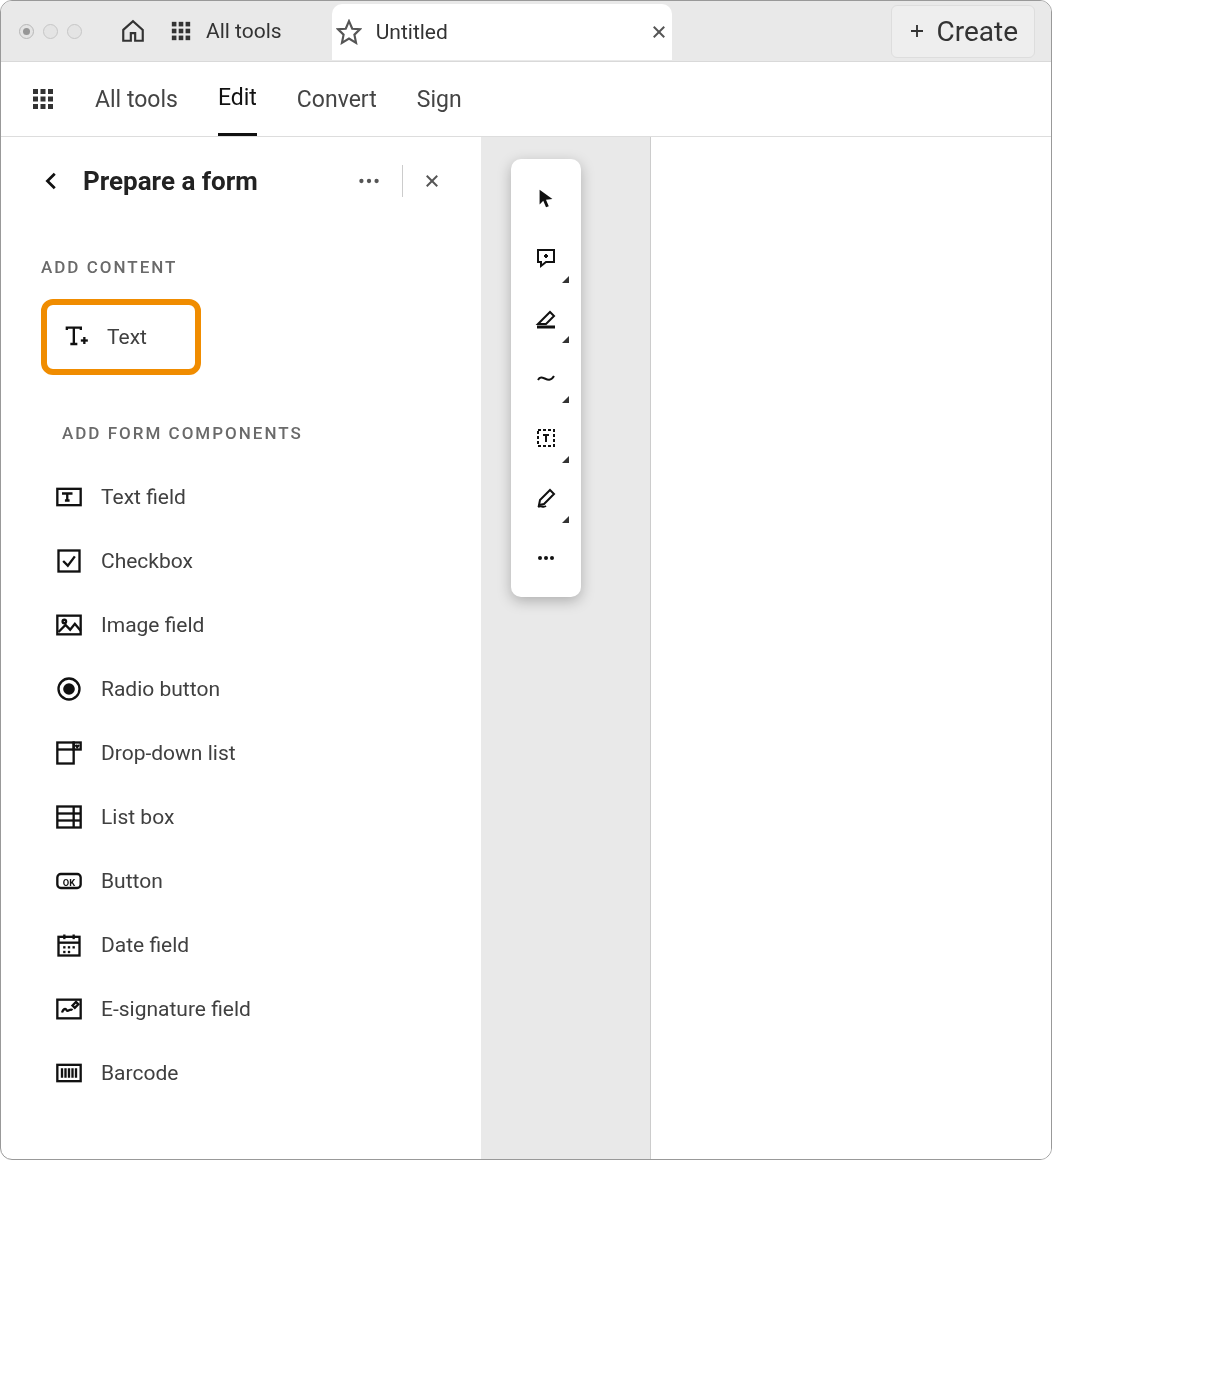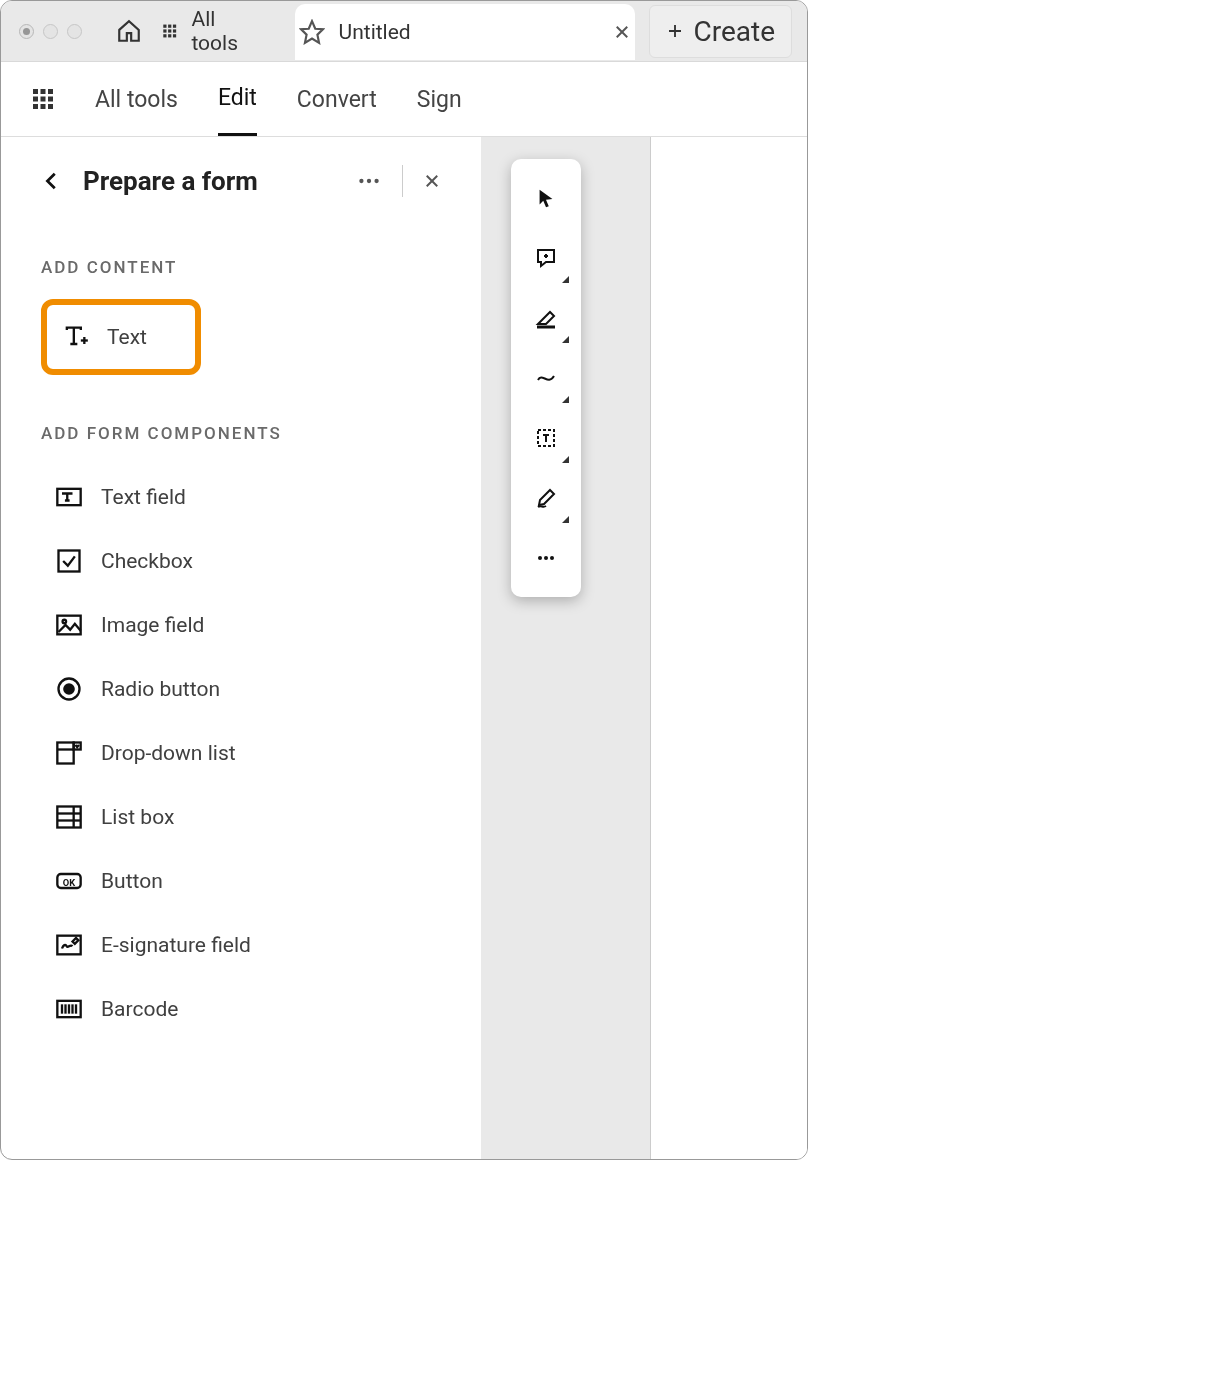--- a/index.html
+++ b/index.html
@@ -4,21 +4,21 @@
 <style>
   * { box-sizing: border-box; margin: 0; padding: 0; }
   body {
     font-family: -apple-system, BlinkMacSystemFont, "Segoe UI", Roboto, sans-serif;
     background: #fff;
     width: 1208px;
     height: 1384px;
     overflow: hidden;
   }
   .window {
-    width: 808px;
+    width: 1052px;
     height: 1160px;
     background: #fff;
     border: 1px solid #999;
     border-radius: 12px;
     overflow: hidden;
     margin: 0;
     display: flex;
     flex-direction: column;
   }
   
@@ -95,21 +95,21 @@
     margin-bottom: 60px;
   }
   .panel-header .back { color:#111; }
   .panel-title { font-size:26px; font-weight:700; color:#222; }
   .panel-header .actions { margin-left:auto; display:flex; align-items:center; gap:20px; color:#555; }
   .vline { width:1px; height:32px; background:#ccc; }
   .section-label {
     font-size:17px; letter-spacing:2px; color:#6a6a6a;
     margin-bottom: 22px; font-weight:500;
   }
-  .section-label.mt { margin-top: 48px; }
+  .section-label.mt { margin-top: 48px; margin-left: 21px; }
   .tool-item {
     display:flex; align-items:center; gap:18px;
     font-size:21px; color:#404040;
     padding: 18px 14px;
     border-radius:8px;
   }
   .tool-item svg { flex-shrink:0; }
   .highlighted {
     border: 6px solid #f08c00;
     border-radius: 12px;
@@ -312,20 +312,34 @@
       </div>
 
       <div class="tool-item">
         <svg width="28" height="28" viewBox="0 0 24 24" fill="none" stroke="#111" stroke-width="2">
             <rect x="2" y="6" width="20" height="12" rx="3"></rect>
             <text x="12" y="16" font-size="8" text-anchor="middle" fill="#111" stroke="none" font-weight="bold">OK</text>
           </svg>
         <span>Button</span>
       </div>
 
+      <div class="tool-item">
+        <svg width="28" height="28" viewBox="0 0 24 24" fill="none" stroke="#111" stroke-width="2">
+            <rect x="3" y="5" width="18" height="16"></rect>
+            <line x1="3" y1="10" x2="21" y2="10"></line>
+            <line x1="8" y1="3" x2="8" y2="7"></line>
+            <line x1="16" y1="3" x2="16" y2="7"></line>
+            <line x1="7" y1="14" x2="9" y2="14"></line>
+            <line x1="11" y1="14" x2="13" y2="14"></line>
+            <line x1="15" y1="14" x2="17" y2="14"></line>
+            <line x1="7" y1="18" x2="9" y2="18"></line>
+            <line x1="11" y1="18" x2="13" y2="18"></line>
+          </svg>
+        <span>Date field</span>
+      </div>
 
       <div class="tool-item">
         <svg width="28" height="28" viewBox="0 0 24 24" fill="none" stroke="#111" stroke-width="2">
             <rect x="2" y="4" width="20" height="16"></rect>
             <path d="M6 15 C7 12 9 11 10 13 C11 15 13 11 15 13"></path>
             <path d="M15 9 L18 6 L20 8 L17 11 Z"></path>
           </svg>
         <span>E-signature field</span>
       </div>
 

